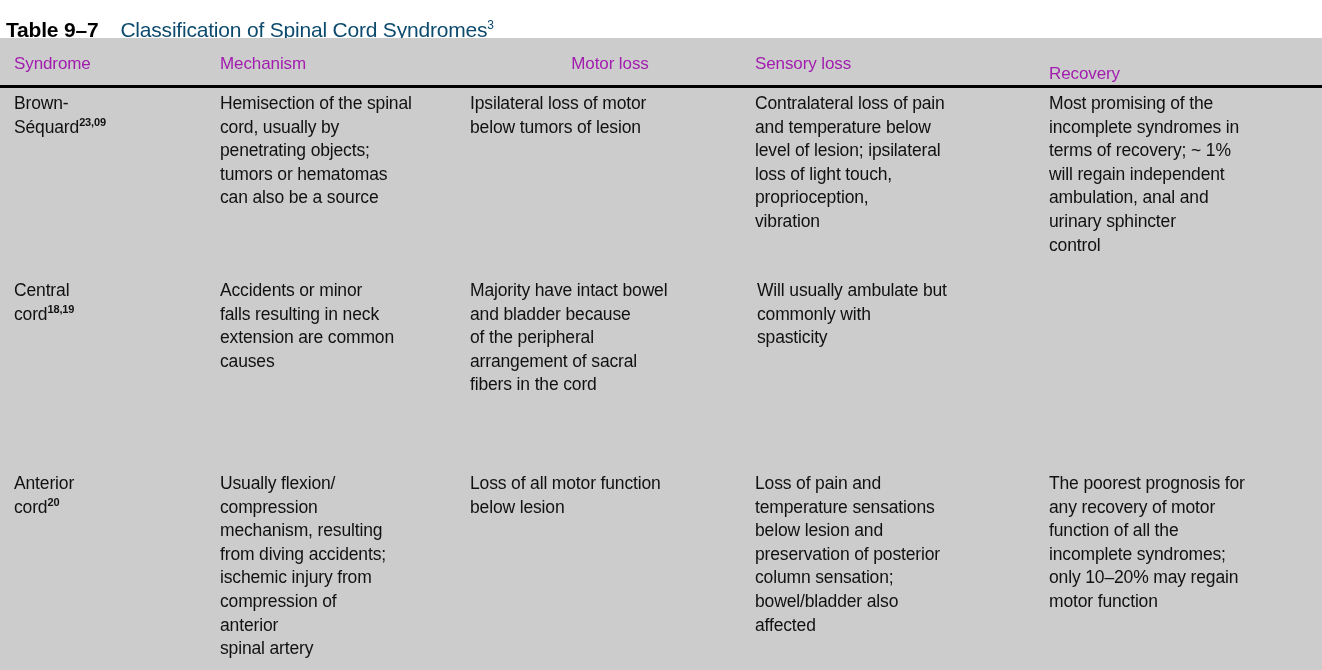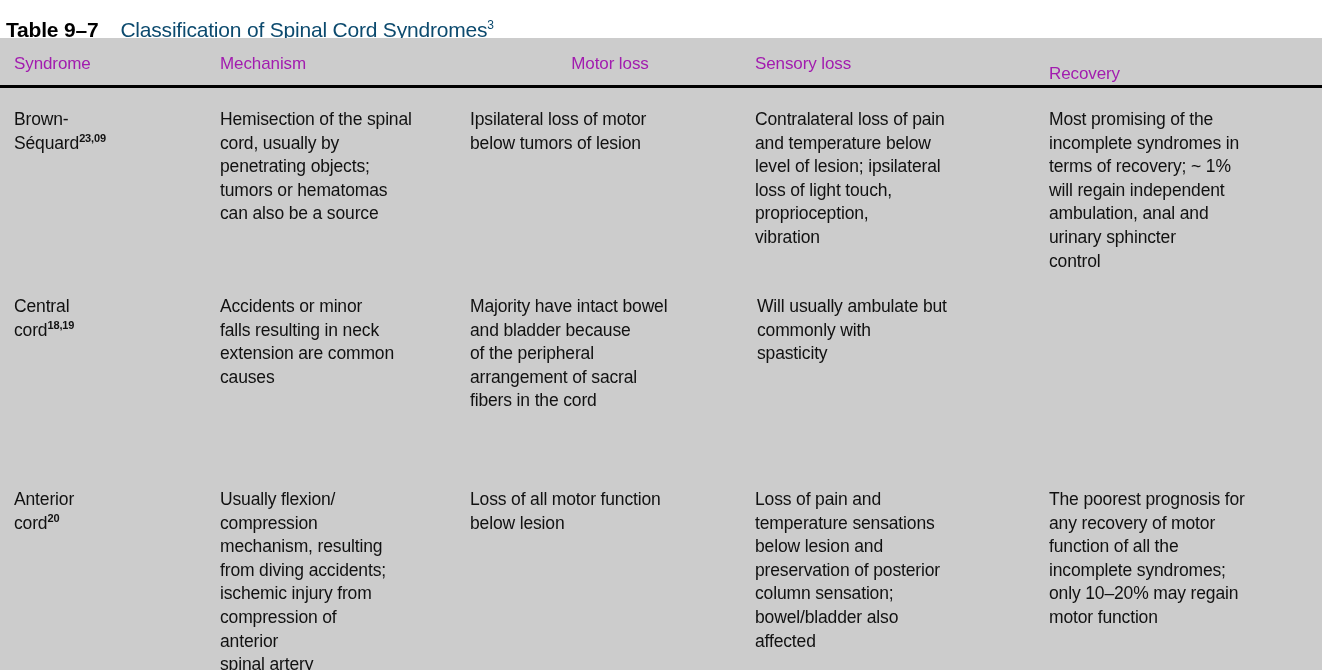--- a/index.html
+++ b/index.html
@@ -80,21 +80,21 @@
   }
   .head-cell {
     font-size: 17px;
     font-weight: normal;
     color: #a21caf;
     letter-spacing: -0.1px;
     line-height: 20px;
     padding-top: 4px;
   }
   .body-row {
-    padding-top: 20px;
+    padding-top: 4px;
   }
   .body-cell {
     font-size: 17.5px;
     font-weight: normal;
     color: #111111;
     line-height: 23.6px;
     letter-spacing: -0.15px;
     padding-right: 14px;
     box-sizing: border-box;
     white-space: pre-line;

